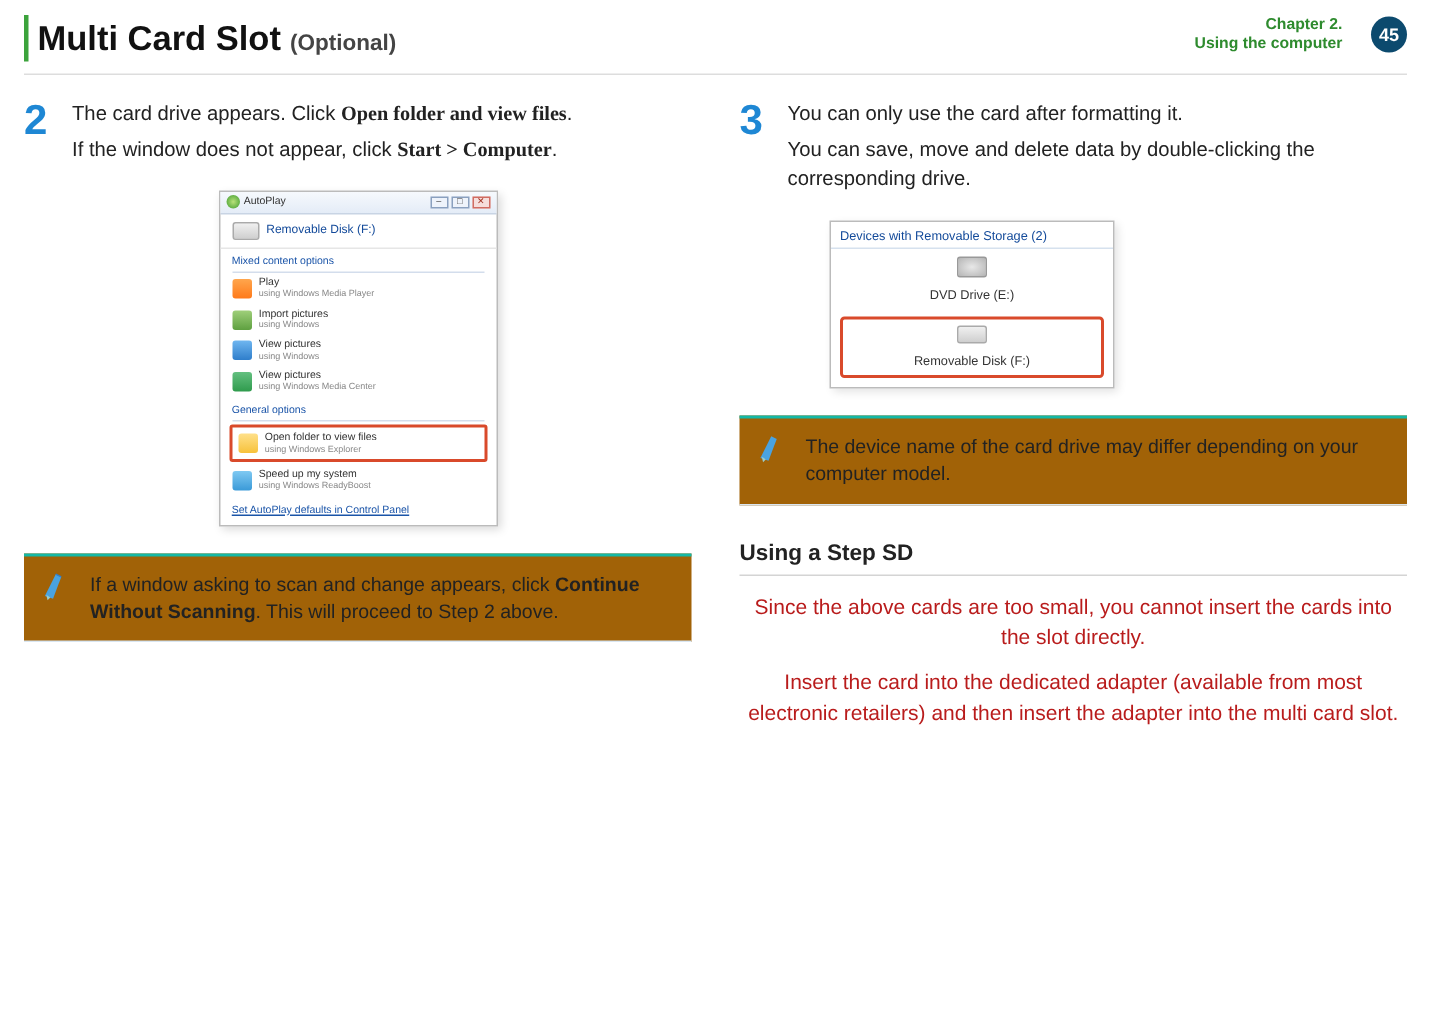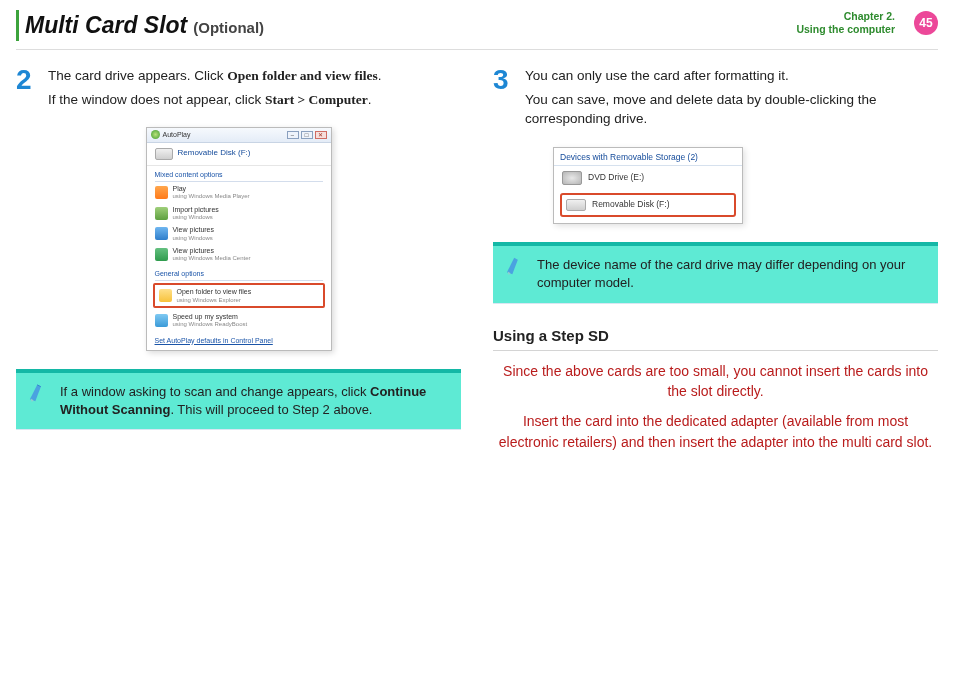--- a/index.html
+++ b/index.html
@@ -23,38 +23,37 @@
   .title-wrap {
     display: flex;
     align-items: baseline;
     gap: 6px;
     border-left: 3px solid #3ca33c;
     padding-left: 6px;
   }
   .title-main {
     font-size: 23px;
     font-weight: 700;
-    font-style: italic;
     color: #111;
   }
   .title-sub {
     font-size: 15px;
     font-weight: 600;
     color: #444;
     text-align: right;
   }
   .header-right {
     text-align: right;
     display: flex;
     align-items: center;
     gap: 19px;
   }
   .header-right-lines { font-size: 10.5px; font-weight: 600; color: #2e8b2e; line-height: 1.2; }
   .page-badge {
-    background: #ec4899;
+    background: #0c4a6e;
     color: #fff;
     width: 24px;
     height: 24px;
     border-radius: 12px;
     display: inline-flex;
     align-items: center;
     justify-content: center;
     font-size: 12px;
     font-weight: 700;
   }
@@ -120,22 +119,22 @@
   .ico-rb { background: linear-gradient(#7fc9f2,#3a9ad8);}
   .ap-highlight {
     border: 2px solid #d94a2b;
     border-radius: 2px;
     margin: 2px 6px;
     padding: 2px 2px;
   }
   .ap-link { color:#1a54a8; text-decoration:underline; padding: 5px 8px; font-size:7px; }
 
   .note {
-    background: #5eead4;
-    border-top: 4px solid #14b8a6;
+    background: #a16207;
+    border-top: 2px solid #14b8a6;
     border-bottom: 1px solid #d9e6f2;
     padding: 10px 12px;
     display: flex;
     gap: 10px;
     font-size: 13px;
     color: #222;
     line-height: 1.4;
   }
   .note-ico {
     flex-shrink: 0;
@@ -147,21 +146,21 @@
   .devices-box {
     width: 190px;
     margin: 8px 0 18px 60px;
     border: 1px solid #bbb;
     box-shadow: 2px 2px 6px rgba(0,0,0,0.12);
     background: #fff;
     font-size: 8.5px;
     color: #333;
   }
   .dev-hdr { color:#134a9a; padding: 4px 6px 2px 6px; border-bottom: 1px solid #d6e1ee; }
-  .dev-item { display:flex; align-items:center; gap:6px; padding: 5px 8px; }
+  .dev-item { display:flex; align-items:center; gap:6px; padding: 5px 8px; flex-direction: column; }
   .dev-dvd-ico { width:20px; height:14px; background: radial-gradient(#e8e8e8,#b5b5b5); border-radius:2px; border:1px solid #999; }
   .dev-hdd-ico { width:20px; height:12px; background: linear-gradient(#f0f0f0,#cfcfcf); border:1px solid #aaa; border-radius:2px;}
   .dev-highlight { border:2px solid #d94a2b; border-radius:3px; margin: 3px 6px 6px 6px; }
 
   .section-hdr {
     font-size: 15px;
     font-weight: 700;
     color: #222;
     margin: 8px 0 4px 0;
   }

